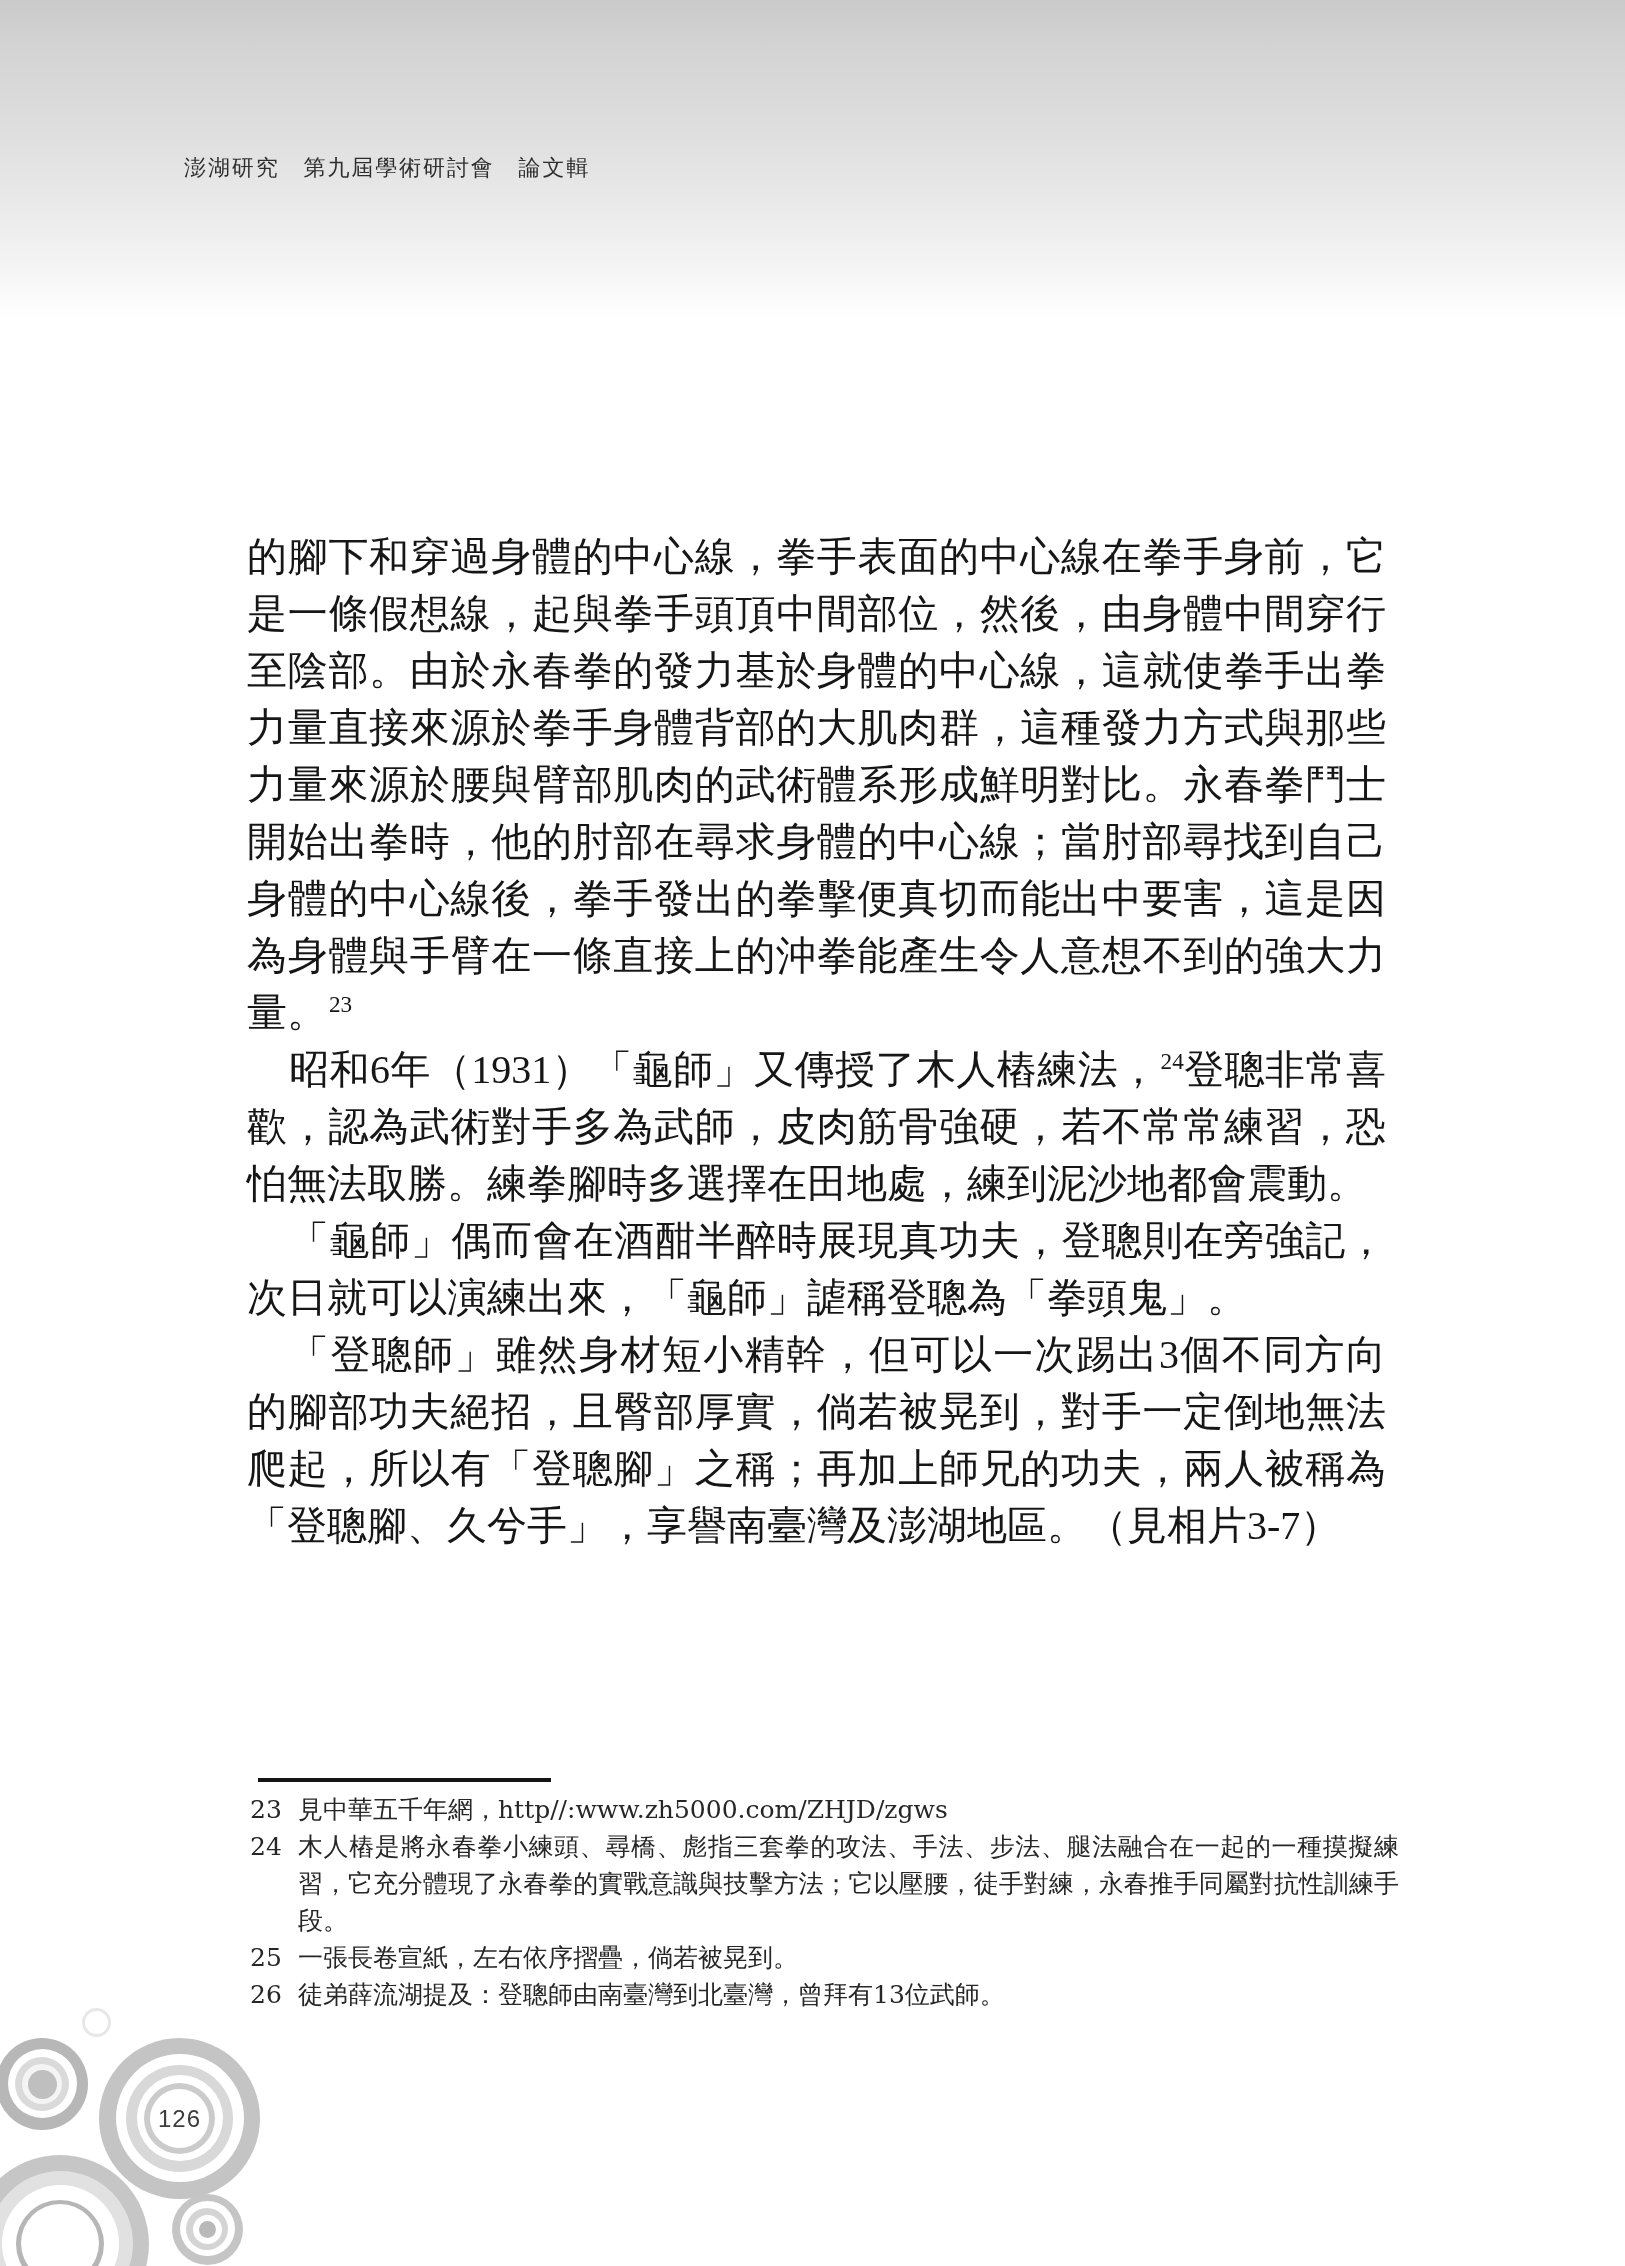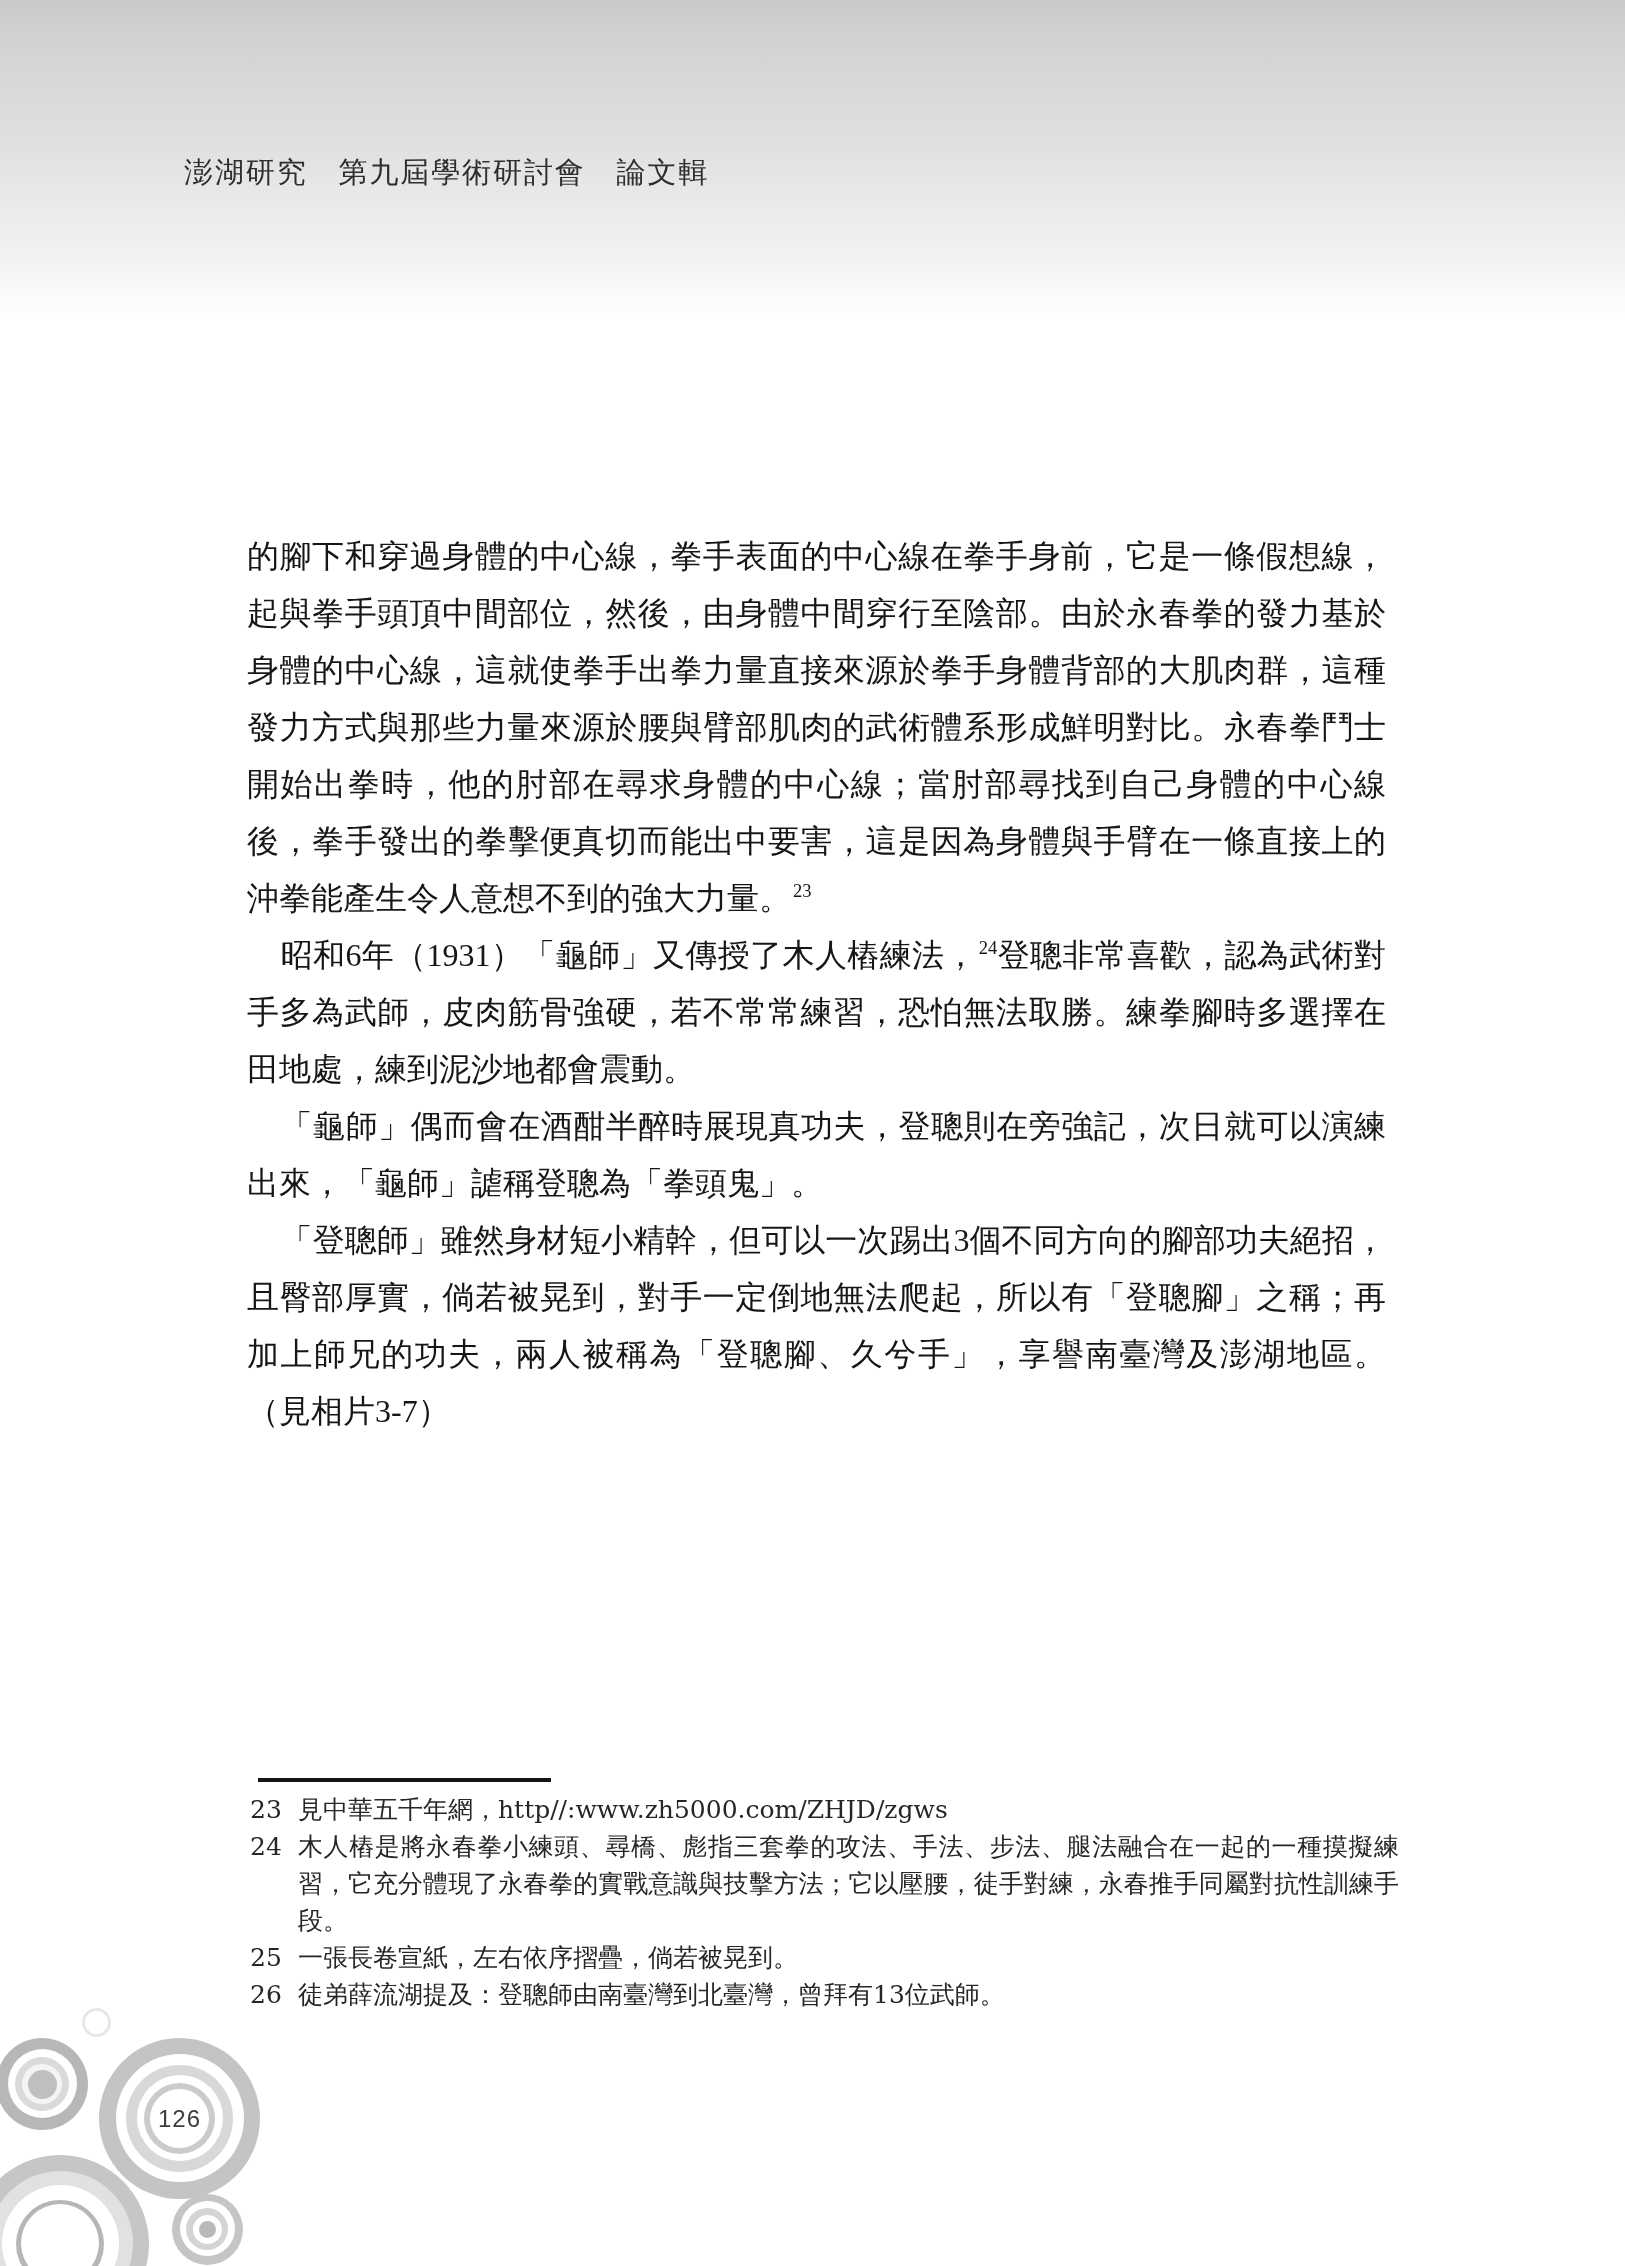--- a/index.html
+++ b/index.html
@@ -7,25 +7,25 @@
     width:1625px;height:2266px;position:relative;overflow:hidden;
     background:#ffffff;
     font-family:"Liberation Serif","DejaVu Serif",serif;
   }
   .top-gradient{
     position:absolute;top:0;left:0;width:1625px;height:319px;
     background:linear-gradient(180deg,#cacaca 0%,#d3d3d3 14%,#e0e0e0 45%,#f2f2f2 80%,#ffffff 100%);
   }
   .running-header{
     position:absolute;left:184px;top:153px;
-    font-size:29px;color:#2e2e2e;letter-spacing:1.9px;white-space:nowrap;
+    font-size:22px;color:#2e2e2e;letter-spacing:1.9px;white-space:nowrap;
   }
   .body-text{
     position:absolute;left:247px;top:528px;width:1139px;
-    font-size:32px;line-height:57px;color:#161616;
+    font-size:40px;line-height:57px;color:#161616;
     text-align:justify;text-justify:inter-character;
   }
   .para{margin:0;}
   .para.indent{text-indent:1.05em;}
   sup.fnref{font-size:0.58em;line-height:0;margin-left:1.9px;letter-spacing:0;}
   .fn-rule{
     position:absolute;left:258px;top:1778px;width:293px;height:3.8px;background:#151515;
   }
   .footnotes{
     position:absolute;left:250px;top:1791px;width:1149px;

